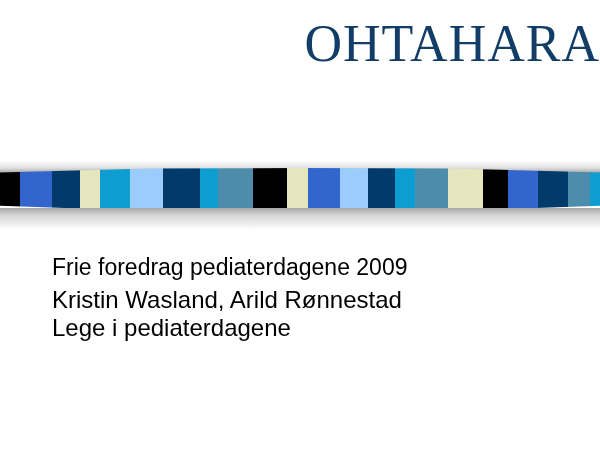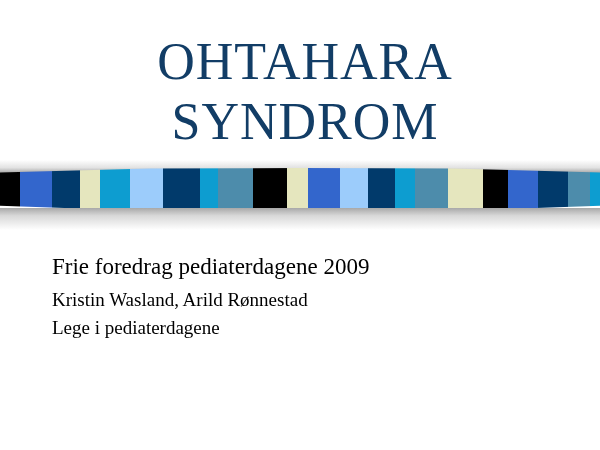--- a/index.html
+++ b/index.html
@@ -16,24 +16,23 @@
     overflow: hidden;
     font-family: "Liberation Sans", sans-serif;
   }
 
   
   #title-block {
     position: absolute;
     left: 0;
     top: 14px;
     width: 600px;
-    text-align: center;
+    text-align: right;
     padding-left: 10px;
     box-sizing: border-box;
-    margin-top: 18px;
   }
   .title-line {
     font-family: "Liberation Serif", serif;
     font-size: 52px;
     line-height: 60px;
     letter-spacing: 1px;
     color: #123d66;
     white-space: nowrap;
   }
 
@@ -83,44 +82,42 @@
     height: 100%;
     flex: 0 0 auto;
   }
 
   
   #body-block {
     position: absolute;
     left: 52px;
     top: 252px;
     width: 520px;
-    font-family: Liberation Serif, serif;
   }
   .body-lead {
     color: #000000;
     font-size: 23px;
     line-height: 30px;
     margin-bottom: 4px;
     white-space: nowrap;
   }
   .body-line {
     color: #000000;
-    font-size: 19px;
+    font-size: 24px;
     line-height: 28px;
     white-space: nowrap;
   }
 </style>
 </head>
 <body>
 
 <div id="slide">
 
   <div id="title-block">
     <div class="title-line">OHTAHARA</div>
-    <div class="title-line">SYNDROM</div>
   </div>
 
   <div id="band-zone">
     <div id="band-shadow-top"></div>
     <div id="band-strip">
         <div class="band-seg" style="background: rgb(0, 0, 0); width: 20px;"></div>
         <div class="band-seg" style="background: rgb(51, 102, 204); width: 32px;"></div>
         <div class="band-seg" style="background: rgb(1, 58, 107); width: 28px;"></div>
         <div class="band-seg" style="background: rgb(229, 230, 190); width: 20px;"></div>
         <div class="band-seg" style="background: rgb(13, 157, 208); width: 30px;"></div>

